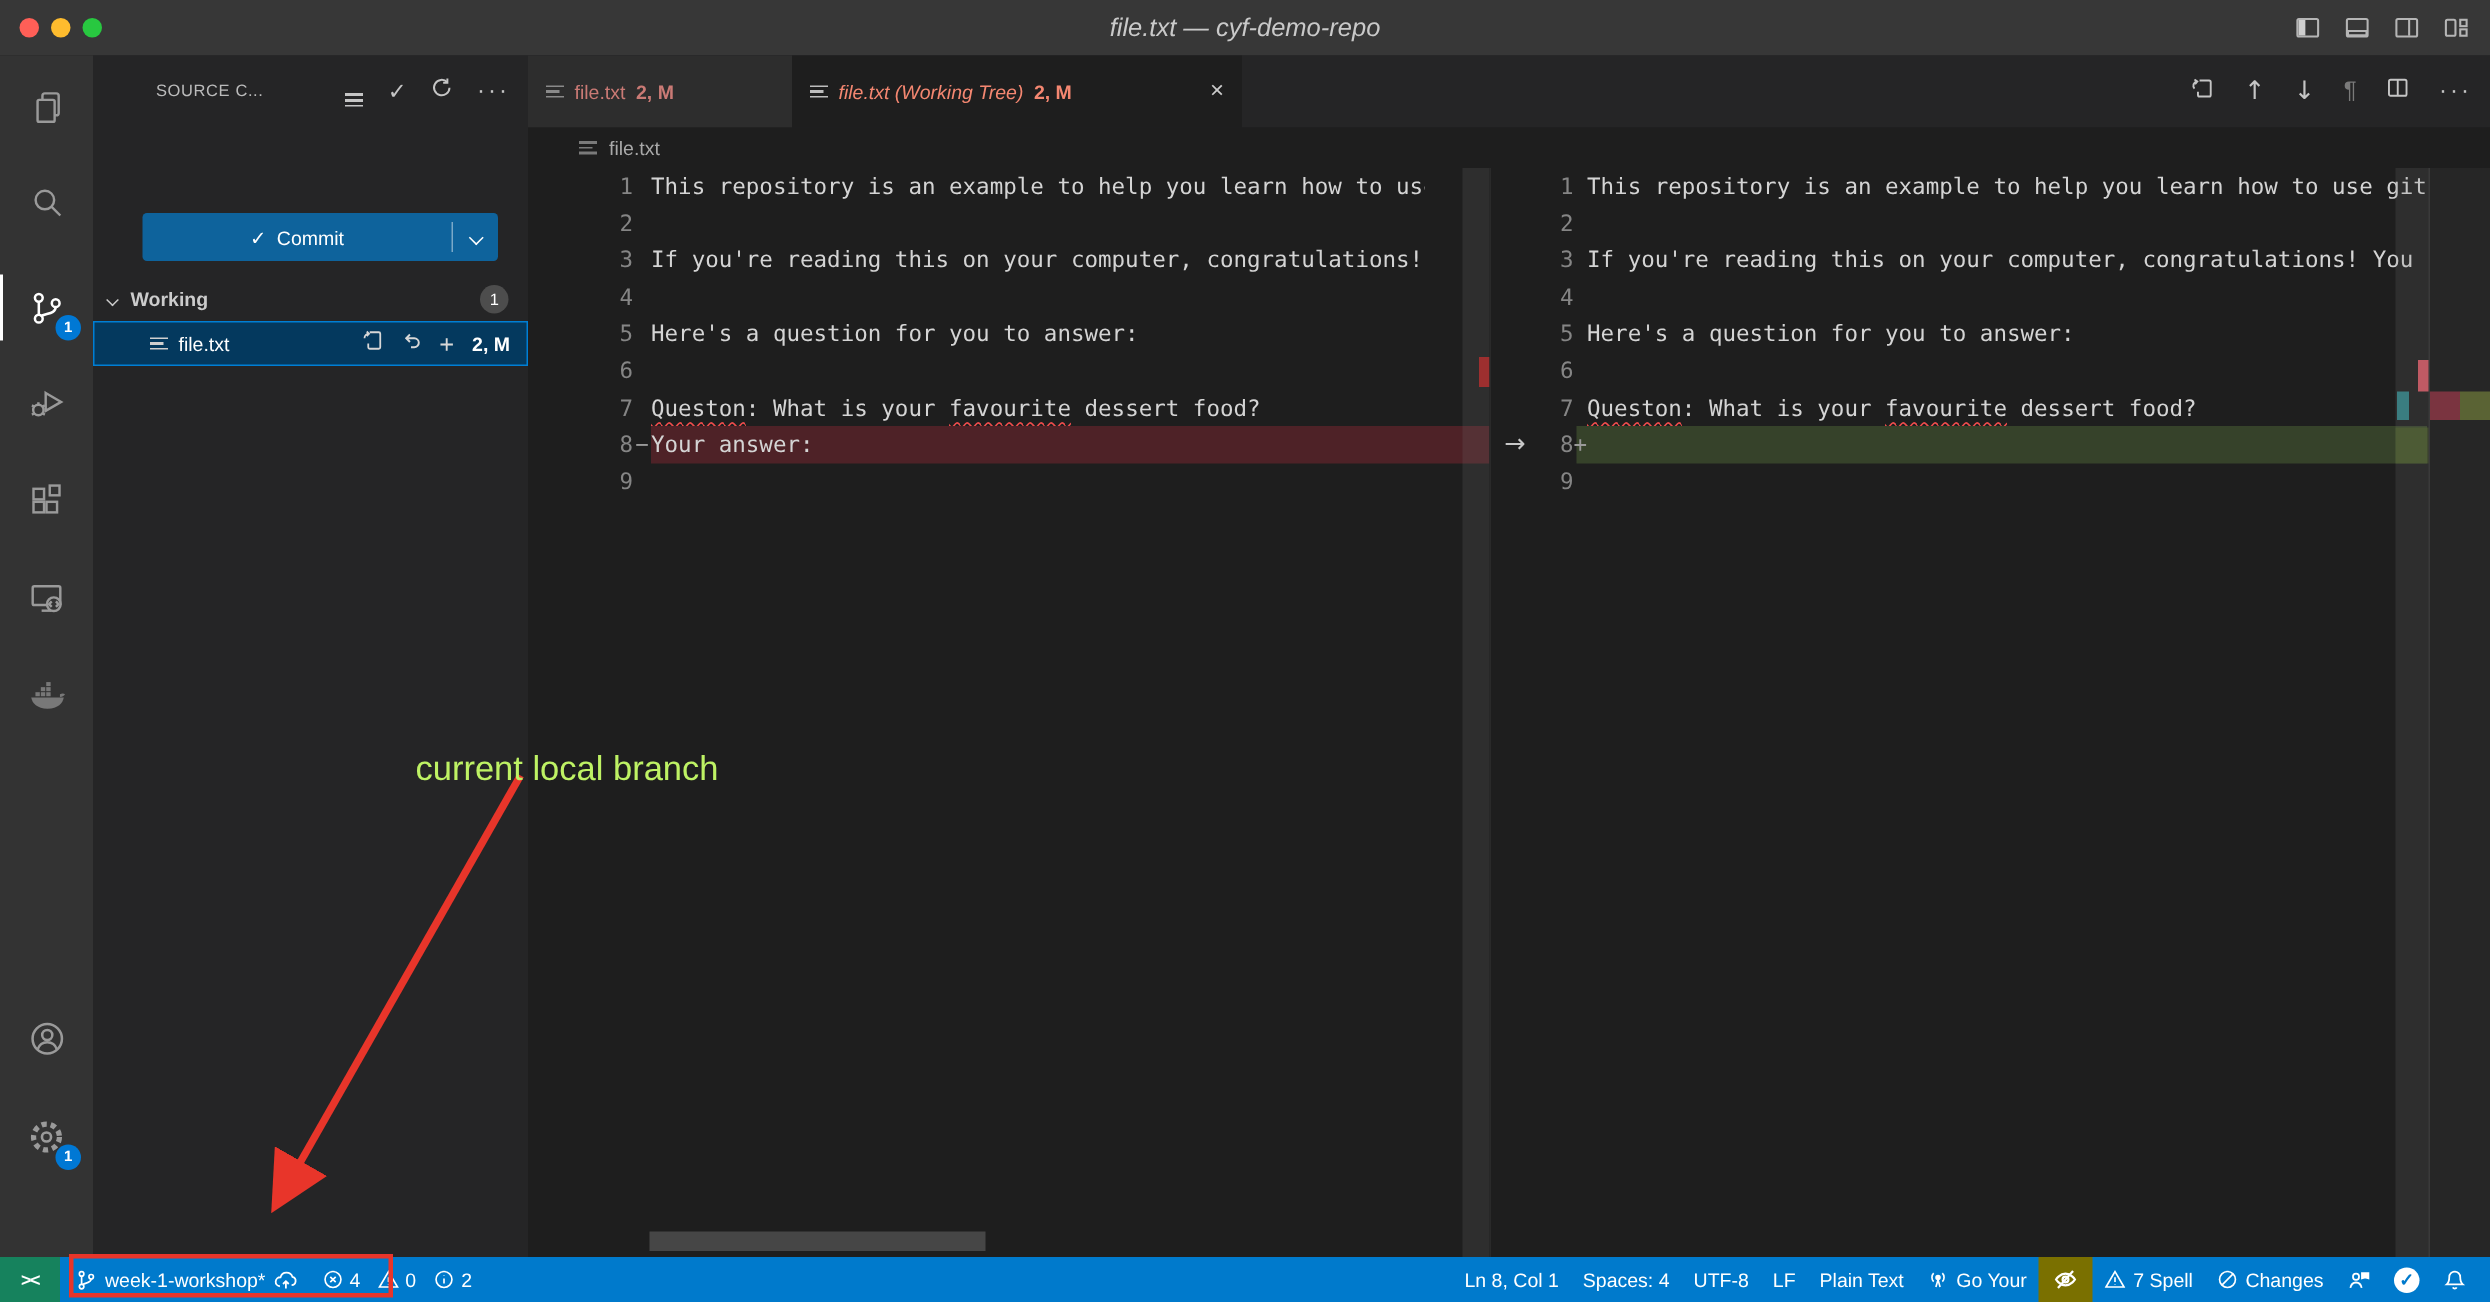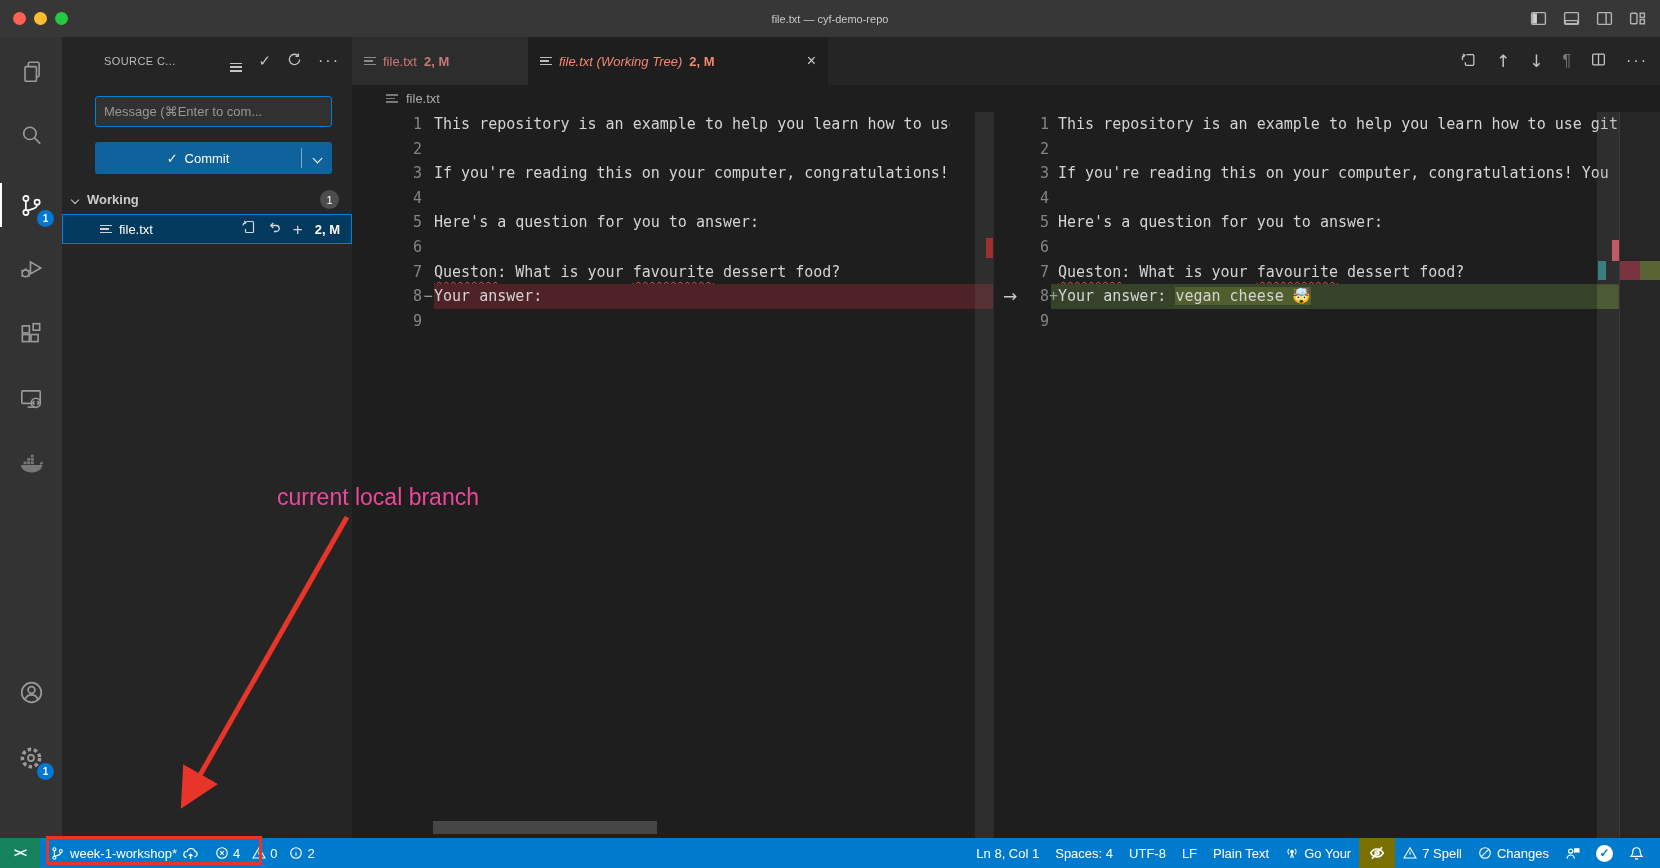--- a/index.html
+++ b/index.html
@@ -5,21 +5,21 @@
   * { margin:0; padding:0; box-sizing:border-box; }
   html,body { width:1660px; height:868px; overflow:hidden; background:#1e1e1e;
               font-family:"Liberation Sans", sans-serif; }
 
   
   #titlebar { position:absolute; left:0; top:0; width:1660px; height:37px; background:#373737;
               display:flex; align-items:center; justify-content:center; }
   .traffic { position:absolute; left:0; top:0; height:37px; display:flex; align-items:center; gap:8px; padding-left:13px; }
   .light { width:13px; height:13px; border-radius:50%; }
   .l-red{background:#ff5f57}.l-yellow{background:#febc2e}.l-green{background:#28c840}
-  #window-title { color:#c9c9c9; font-size:11px; }
+  #window-title { color:#c9c9c9; font-size:17px;font-style:italic; }
   .tb-icons { position:absolute; right:14px; top:0; height:37px; display:flex; align-items:center; gap:16px; }
   .tb-icons svg { display:block; }
 
   
   #activitybar { position:absolute; left:0; top:37px; width:62px; height:801px; background:#333333; }
   .act-item { position:absolute; left:0; width:62px; height:48px; display:flex; align-items:center; justify-content:center; }
   .act-item svg { stroke:#9a9a9a; fill:none; stroke-width:1.5; }
   .act-item.active svg { stroke:#ffffff; }
   .act-item.active::before { content:""; position:absolute; left:0; top:2px; bottom:2px; width:2px; background:#ffffff; }
   .act-badge { position:absolute; right:8px; bottom:2px; min-width:17px; height:17px; border-radius:9px; background:#0078d4;
@@ -114,21 +114,21 @@
   .sb-problems { gap:4px; }
   .sb-problems .n { margin-right:8px; }
   .sb-right { margin-left:auto; display:flex; align-items:center; padding-right:8px; }
   .sb-eyeoff { background:#7a7000; padding:0 10px; }
   .sb-check { width:17px; height:17px; border-radius:50%; background:#ffffff; color:#007acc; font-size:12px; font-weight:bold;
               display:flex; align-items:center; justify-content:center; }
   #statusbar svg { display:block; }
 
   
   #ann-box { position:absolute; left:46px; top:836px; width:216px; height:29px; border:3px solid #e8352a; z-index:60; }
-  #ann-label { position:absolute; left:277px; top:484px; color:#ec4899; font-size:23px; z-index:60; }
+  #ann-label { position:absolute; left:277px; top:499px; color:#bef264; font-size:23px; z-index:60; }
   #ann-arrow { position:absolute; left:0; top:0; z-index:55; pointer-events:none; }
 </style>
 </head>
 <body>
 
 <div id="titlebar">
   <div class="traffic">
     <div class="light l-red"></div>
     <div class="light l-yellow"></div>
     <div class="light l-green"></div>
@@ -250,21 +250,20 @@
       <span class="ic" style="font-size:15px">✓</span>
       <span class="ic">
         <svg width="15" height="15" viewBox="0 0 16 16" fill="none" stroke="#c5c5c5" stroke-width="1.4">
             <path d="M13.5 8A5.5 5.5 0 1 1 11.9 4"></path>
             <path d="M12 1.5v3h-3"></path>
           </svg>
       </span>
       <span class="ic" style="letter-spacing:2px">···</span>
     </span>
   </div>
-  <input class="msg-input" placeholder="Message (⌘Enter to com..." style="">
   <div class="commit-btn">
     <span class="commit-main">
         <span>✓</span>
         <span>Commit</span>
       </span>
     <span class="commit-sep"></span>
     <span class="commit-drop">
         <span class="chev"></span>
       </span>
   </div>
@@ -437,21 +436,20 @@
         </div>
         <div class="line">
           <span class="num">7</span>
           <span class="sign"></span>
           <span class="text"><span class="sq">Queston</span>: What is your <span class="sq">favourite</span> dessert food?</span>
         </div>
         <div class="line add">
           <div class="bg"></div>
           <span class="num">8</span>
           <span class="sign">+</span>
-          <span class="text">Your answer: <span class="addhl">vegan cheese 🤯</span></span>
         </div>
         <div class="line">
           <span class="num">9</span>
           <span class="sign"></span>
           <span class="text"></span>
         </div>
       </div>
     <div class="revert-arrow">→</div>
     <div class="vscroll"></div>
     <div id="minimap"></div>

